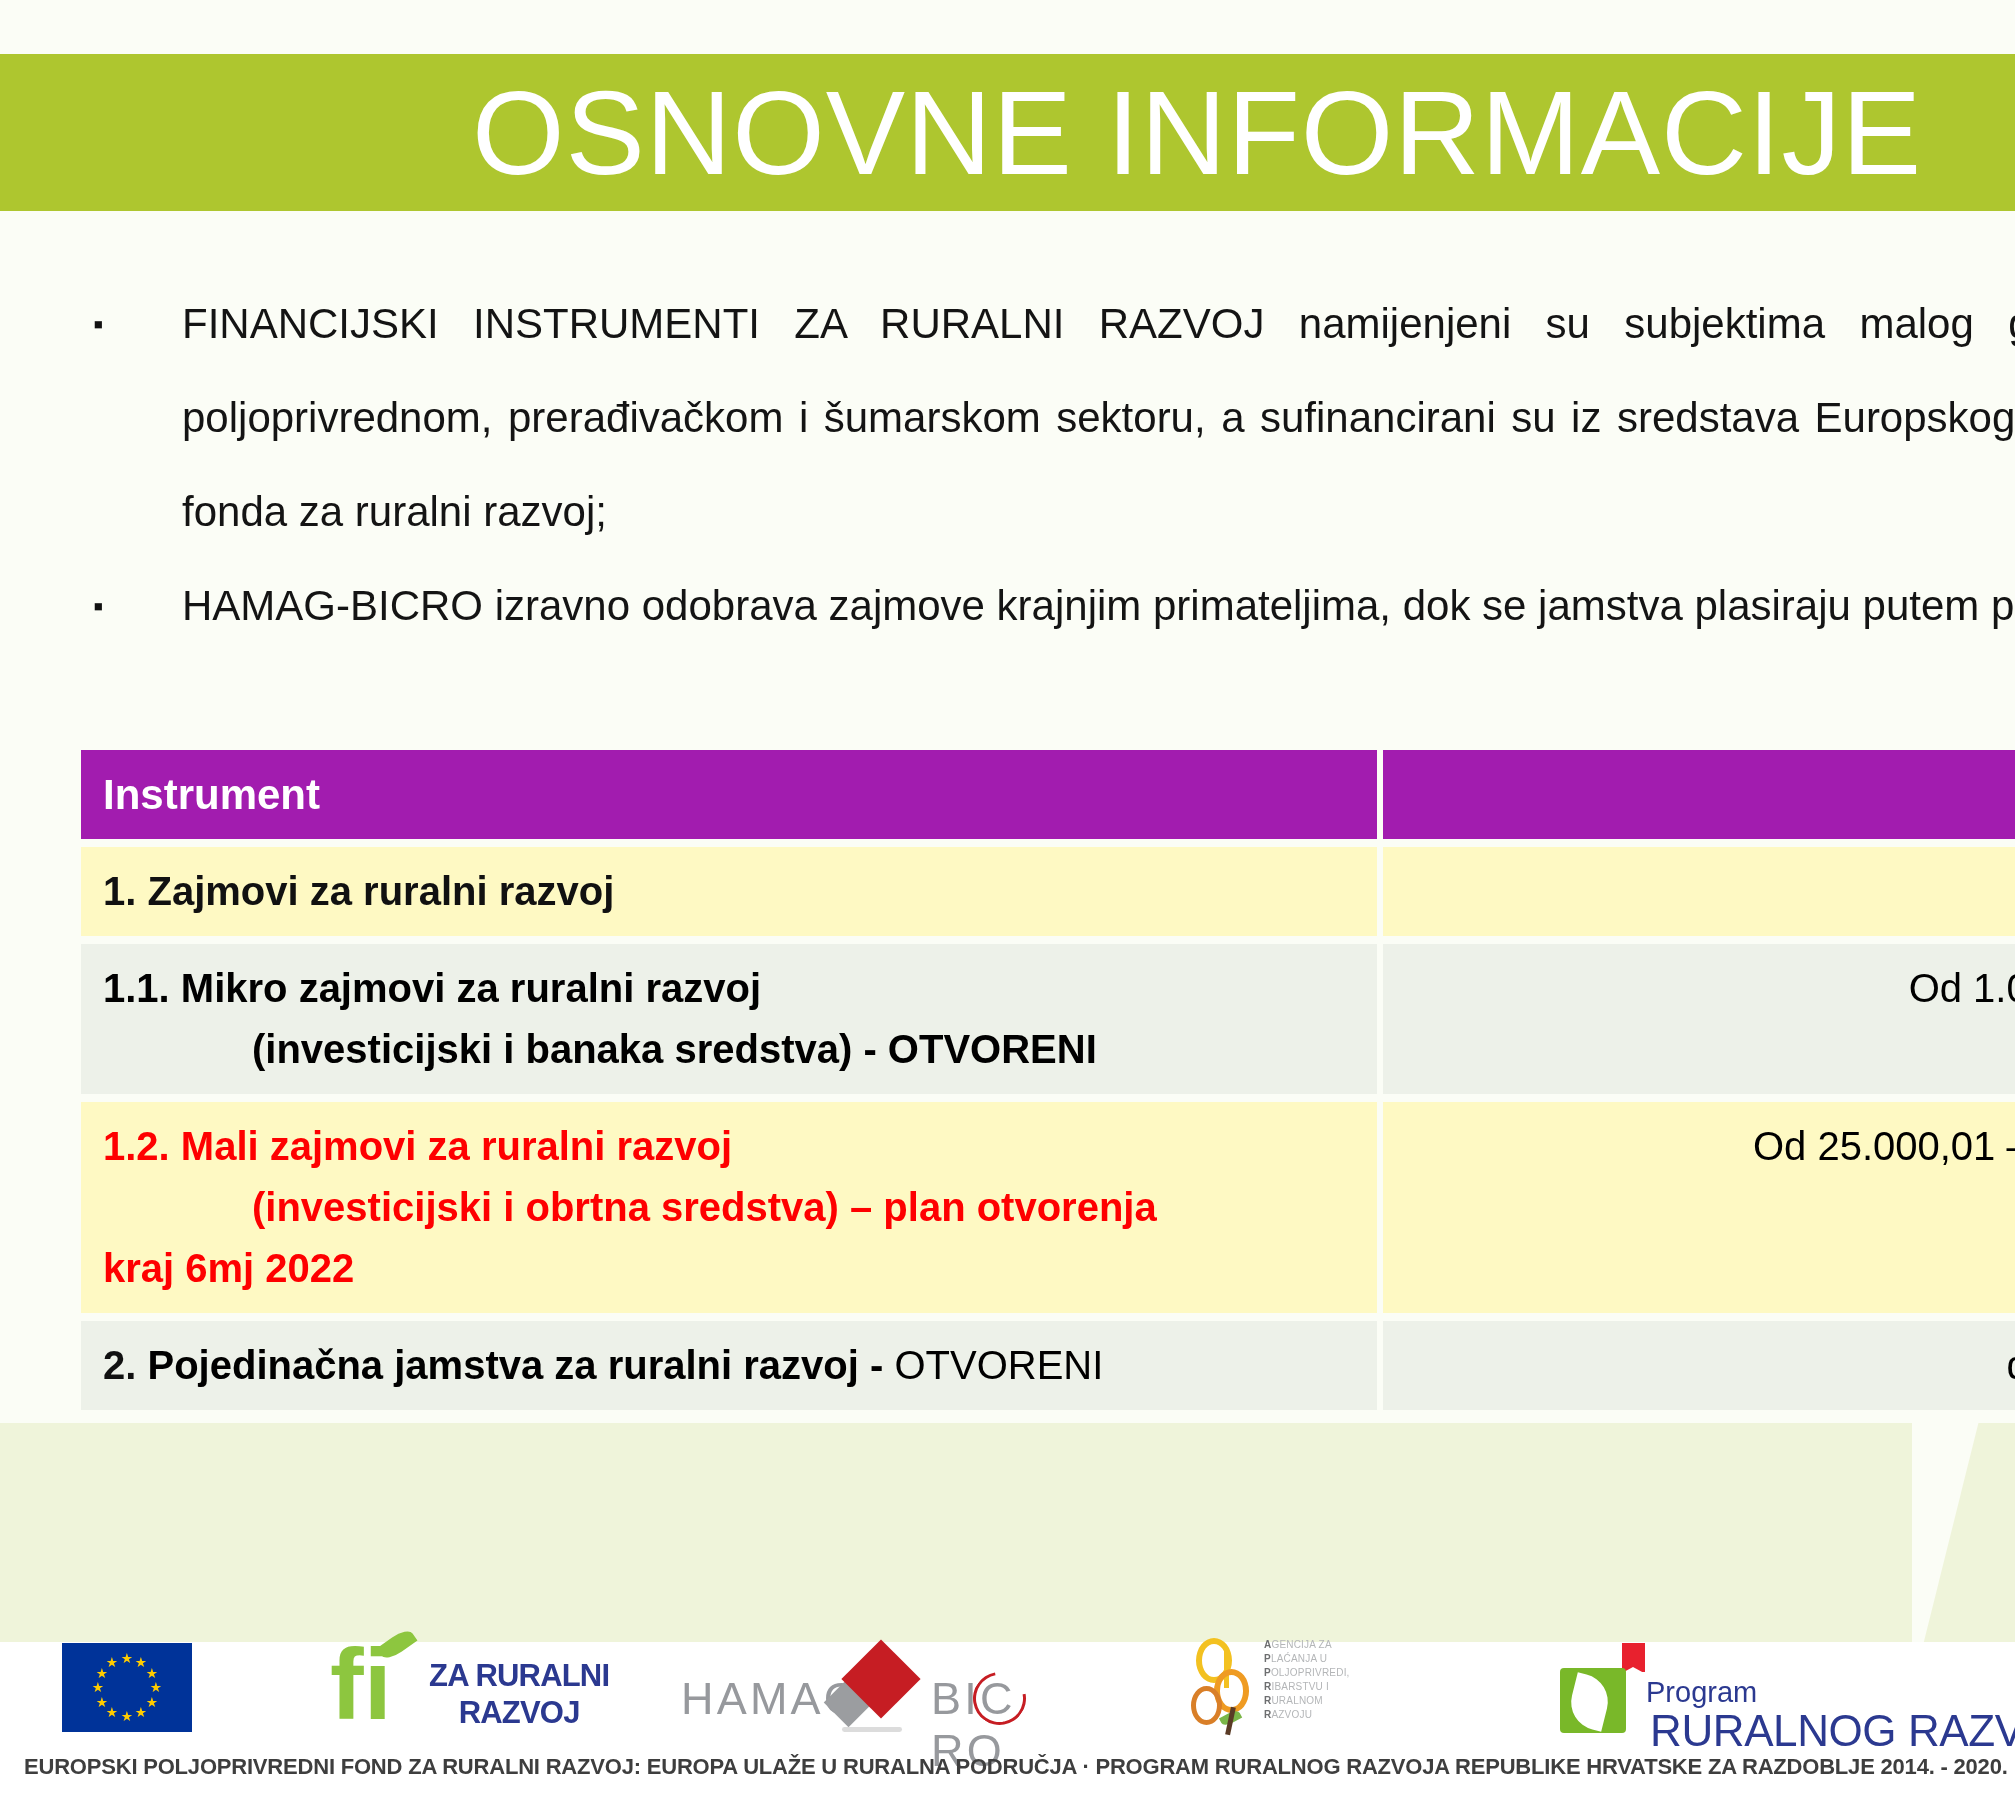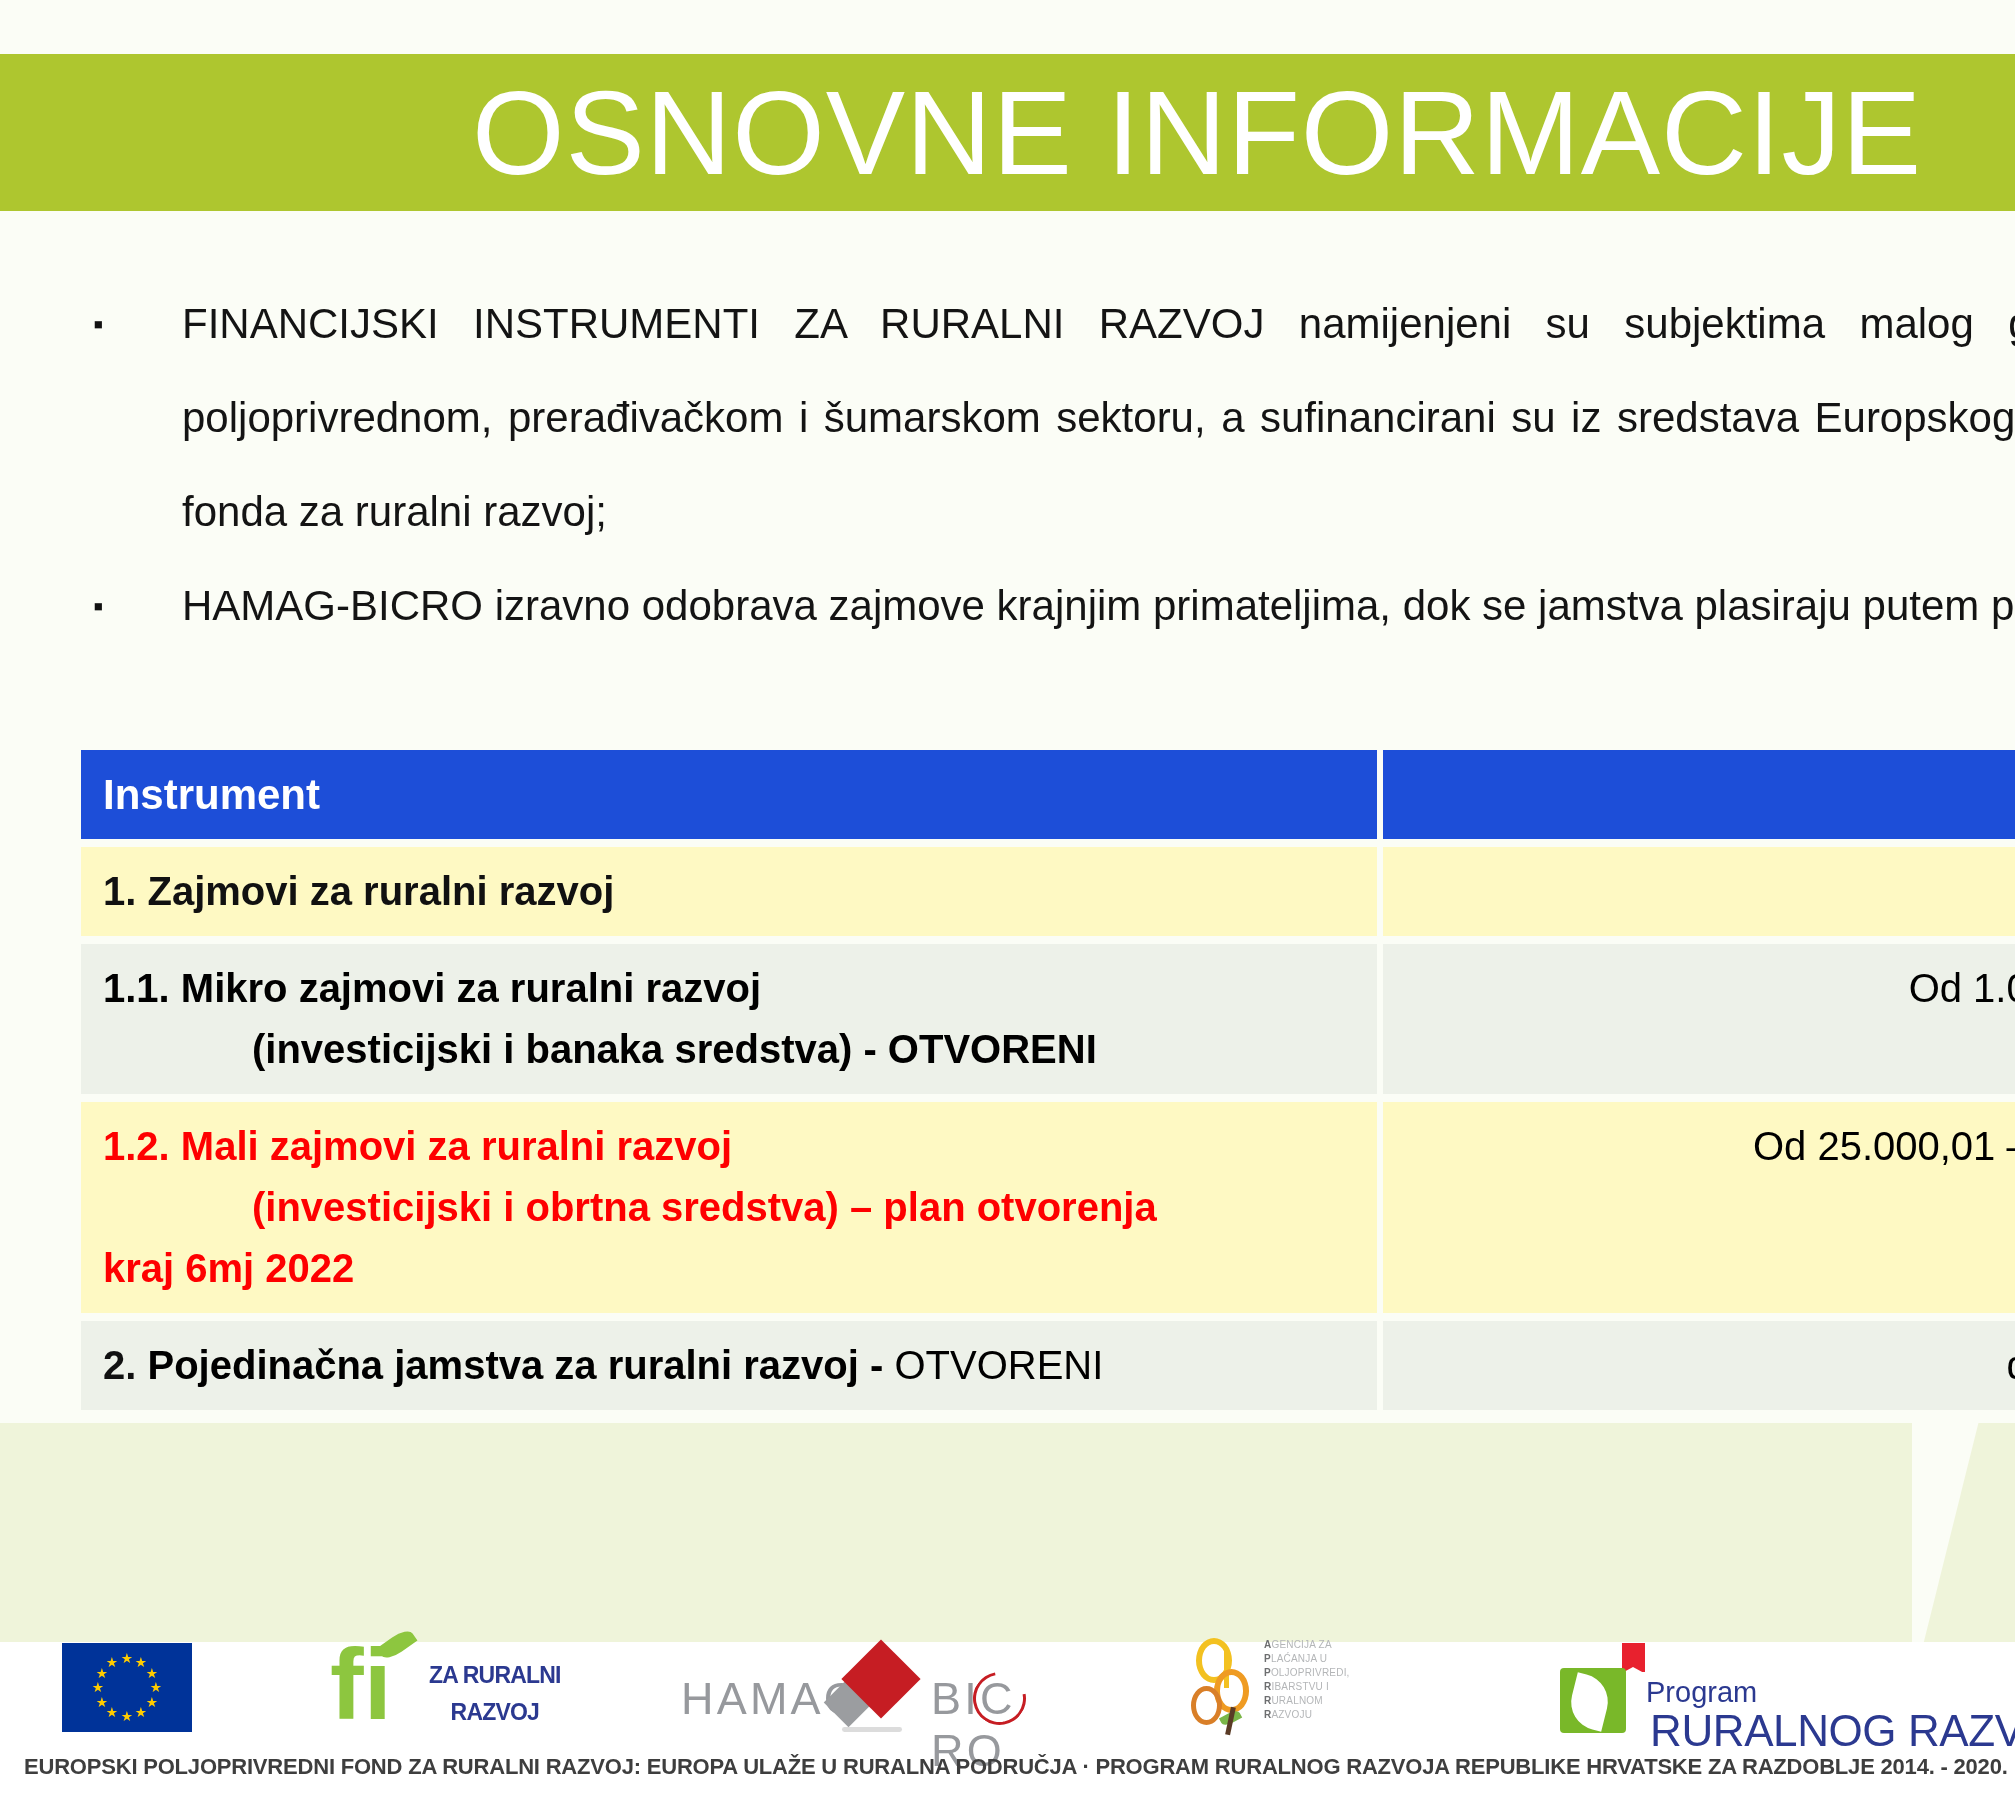--- a/index.html
+++ b/index.html
@@ -16,21 +16,21 @@
   #bullet-list{left:93px;top:277px;width:2241px;}
   .bullet-item{display:flex;align-items:flex-start;}
   .bullet-marker{width:89px;font-size:29px;line-height:94px;color:#111;flex:0 0 89px;}
   .bullet-text{width:2136px;font-size:42px;line-height:94px;color:#141414;
                text-align:justify;}
 
   
   #info-table{left:81px;top:750px;width:2277px;display:grid;
               grid-template-columns:1296px 975px;column-gap:5.6px;row-gap:8px;}
   .cell{padding:14px 22px;font-size:40px;line-height:61px;}
-  .cell-header{background:#1d4ed8;color:#ffffff;font-weight:700;font-size:42px;}
+  .cell-header{background:#a21caf;color:#ffffff;font-weight:700;font-size:42px;}
   .row-dark{background:#fef9c3;}
   .row-light{background:#edf1e9;}
   .amount-cell{text-align:right;color:#000;}
   .t-bold{font-weight:700;}
   .t-blue{color:#000000;}
   .t-red{color:#fe0000;font-weight:bold;}
   .t-black{color:#111;}
   .line-indent{display:block;padding-left:149px;}
   .line-block{display:block;}
   .align-right{text-align:right;}
@@ -46,21 +46,21 @@
   
   #eu-flag{left:62px;top:1643px;width:130px;height:89px;background:#003399;}
   .eu-star{position:absolute;color:#ffcc00;font-size:13.7px;transform:translate(-50%,-50%);}
 
   
   #fi-logo{left:330px;top:1650px;width:226px;height:87px;text-align:center;}
   #fi-glyph{position:absolute;left:0;top:-16px;font-size:101px;font-weight:700;color:#8dc63f;line-height:101px;}
   #fi-leaf{position:absolute;left:48px;top:-14px;width:38px;height:17px;background:#8dc63f;
            border-radius:0 50% 0 50%;transform:rotate(-35deg);}
   #fi-text{position:absolute;left:99px;top:7.3px;color:#2b3990;font-weight:700;
-           font-size:23px;line-height:37px;letter-spacing:-0.8px;white-space:nowrap;}
+           font-size:31px;line-height:37px;letter-spacing:-0.8px;white-space:nowrap;}
 
   
   #hamag-logo{left:681px;top:1648px;width:355px;height:89px;color:#97999d;}
   .hamag-word{position:absolute;top:25px;font-size:45px;letter-spacing:3.2px;}
   #hamag-diamond-red{position:absolute;left:172px;top:3.2px;width:56px;height:56px;background:#c61d23;transform:rotate(45deg);}
   #hamag-diamond-gray{position:absolute;left:150px;top:37px;width:35px;height:35px;background:#9b9da0;transform:rotate(45deg);}
   #hamag-shadow{position:absolute;left:161px;top:79px;width:60px;height:4.8px;background:#dcdcdc;border-radius:2.4px;}
   #bicro-c{position:relative;display:inline-block;}
   #bicro-ring{position:absolute;left:-7.3px;top:-0.8px;width:47px;height:47px;border:3.6px solid #c61d23;
               border-radius:50%;border-top-color:transparent;transform:rotate(35deg);}

